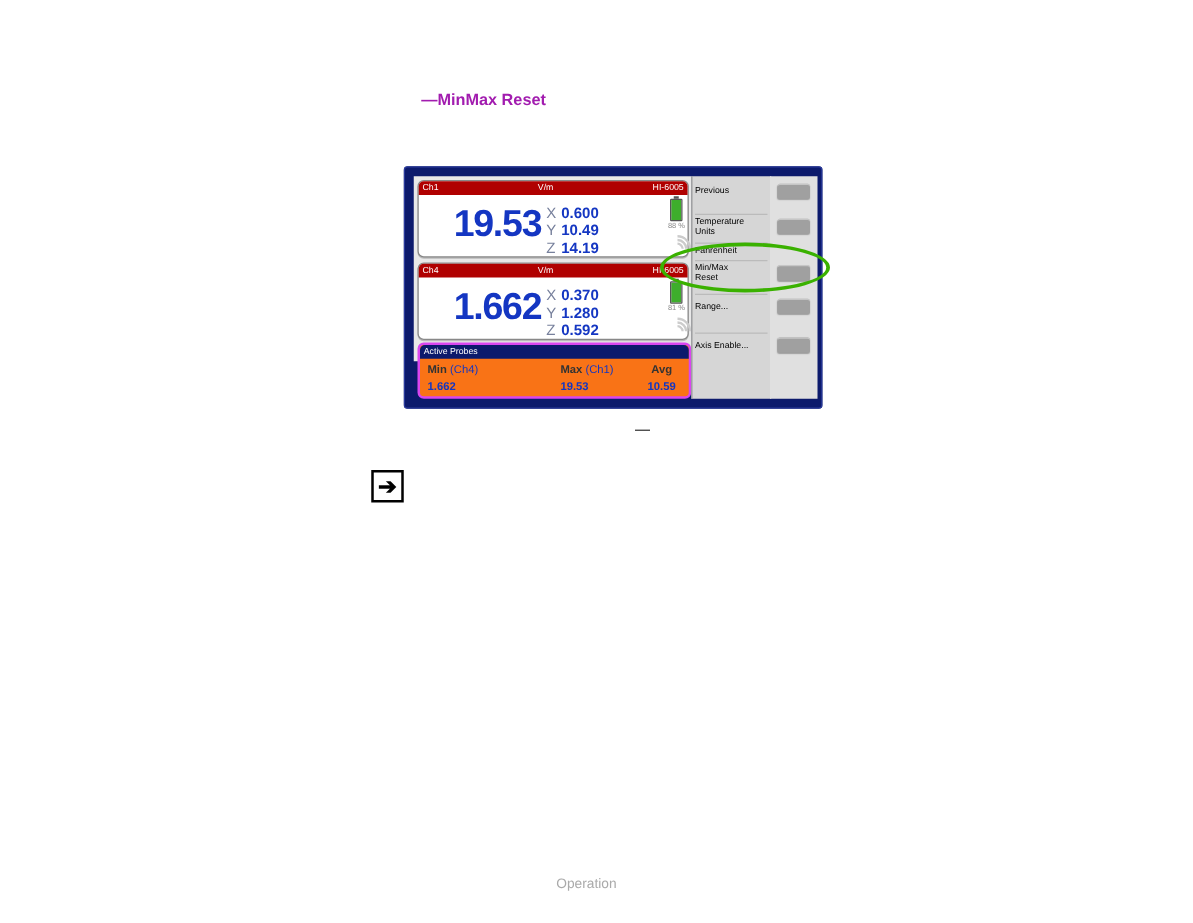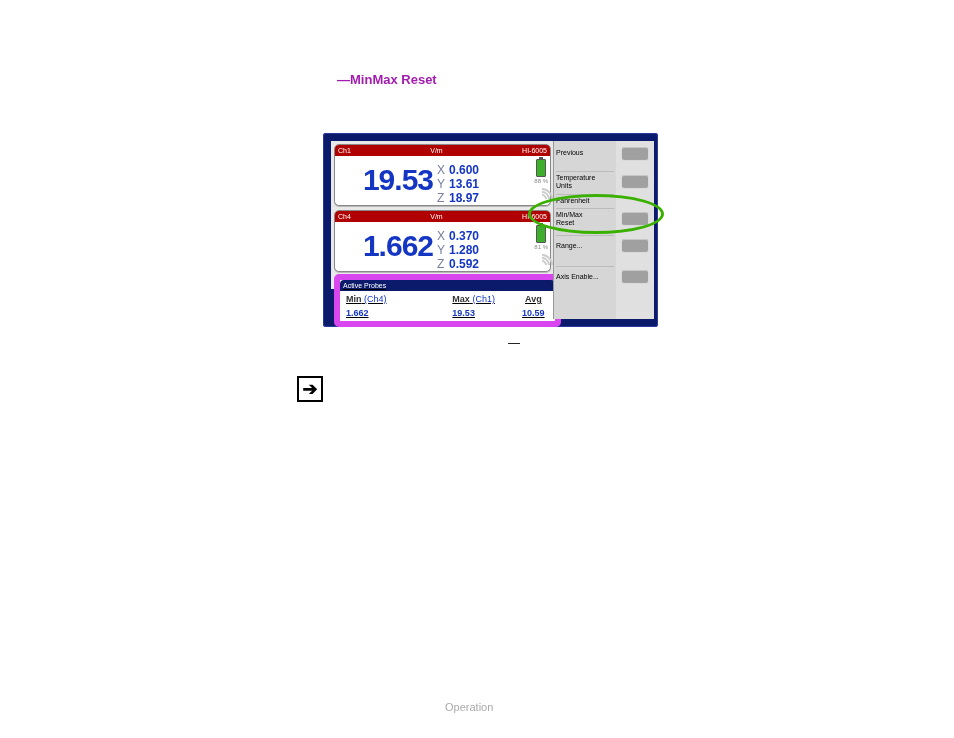--- a/index.html
+++ b/index.html
@@ -152,25 +152,24 @@
   .wifi .a1{width:6px;height:6px;right:0;bottom:-3px;}
   .wifi .a2{width:12px;height:12px;right:-3px;bottom:-6px;}
   .wifi .a3{width:18px;height:18px;right:-6px;bottom:-9px;}
 
   
   .active-bar {
     position: absolute;
     left: 3px;
     top: 133px;
     width: 215px;
-    background: #ffffff;
-    border: 6px solid #d946ef;
+    background: #f97316;
+    border: 2px solid #d946ef;
     border-radius: 5px;
     height: 41px;
-    text-decoration: underline;
   }
   .active-header {
     background: #0c1a6c;
     color: #fff;
     height: 11px;
     font-size: 7px;
     line-height: 11px;
     padding: 0 3px;
     border-radius: 4px 4px 0 0;
   }
@@ -272,22 +271,22 @@
     <div class="ch-panel ch1">
       <div class="ch-header">
         <span>Ch1</span>
         <span>V/m</span>
         <span>HI-6005</span>
       </div>
       <div class="ch-body">
         <div class="big-val">19.53</div>
         <div class="axis-col">
           <div class="axis-row"><span class="axis-label">X</span><span>0.600</span></div>
-          <div class="axis-row"><span class="axis-label">Y</span><span>13.61</span></div>
-          <div class="axis-row"><span class="axis-label">Z</span><span>18.97</span></div>
+          <div class="axis-row"><span class="axis-label">Y</span><span>10.49</span></div>
+          <div class="axis-row"><span class="axis-label">Z</span><span>14.19</span></div>
         </div>
         <div class="sig-col">
           <div class="battery"></div>
           <div class="batt-pct">88 %</div>
           <div class="wifi">
               <span class="a1"></span>
               <span class="a2"></span>
               <span class="a3"></span>
             </div>
         </div>

